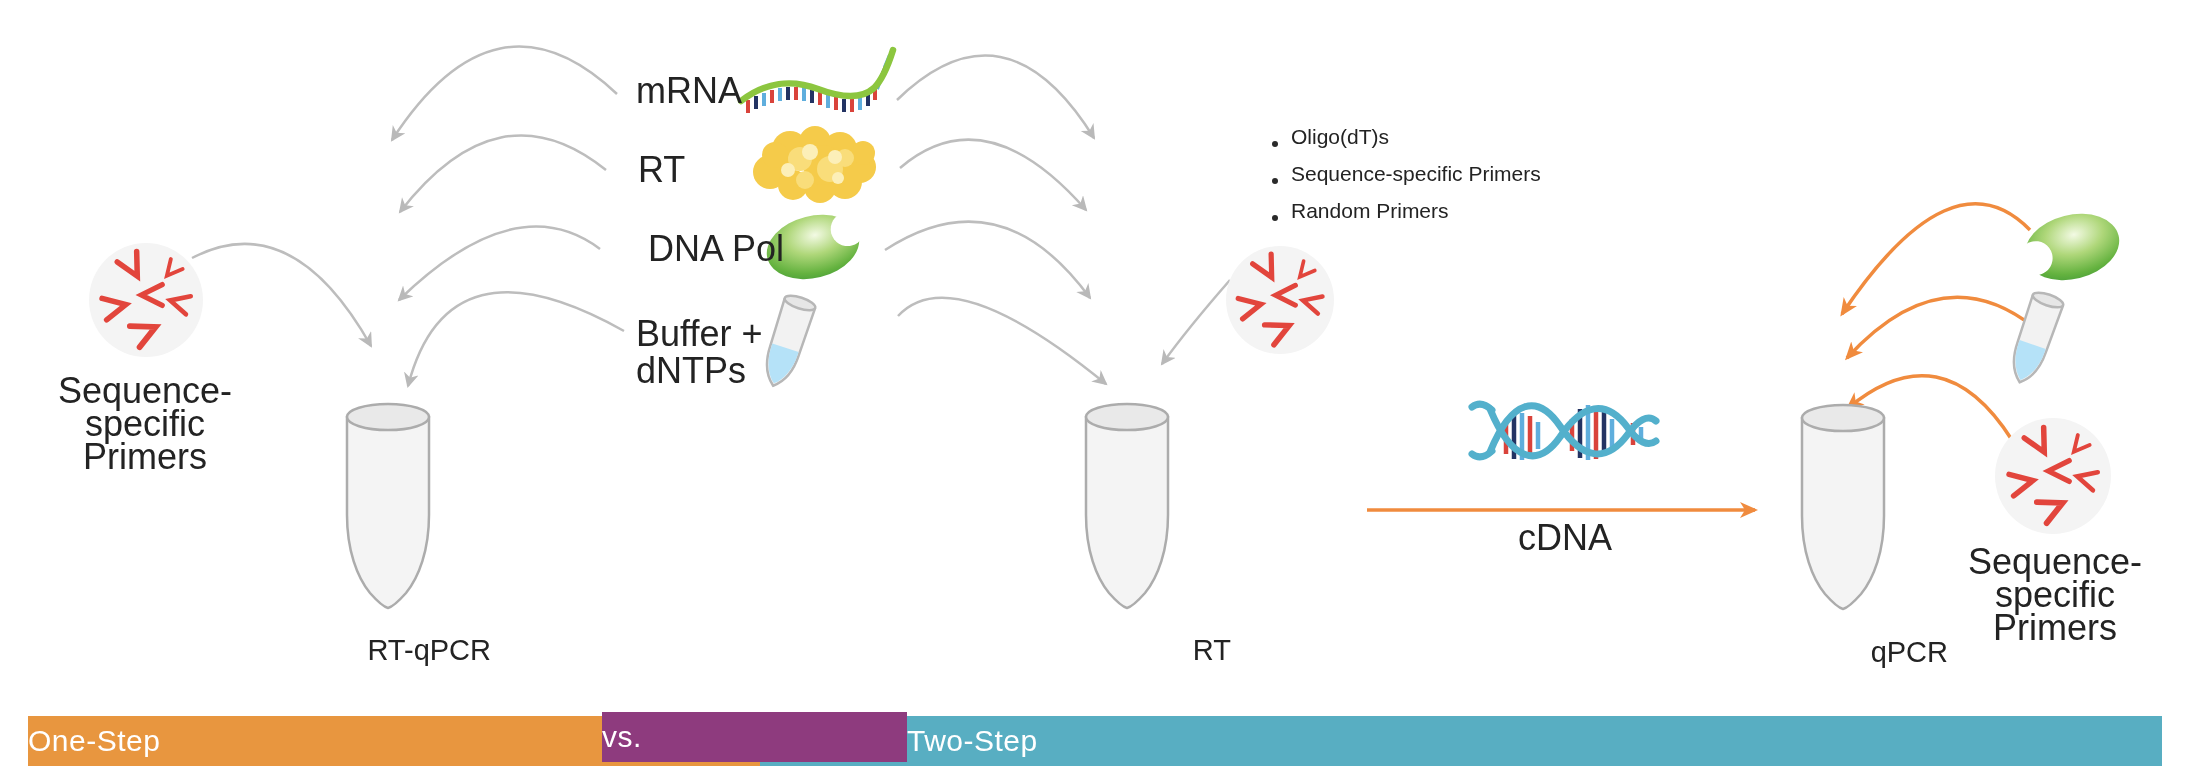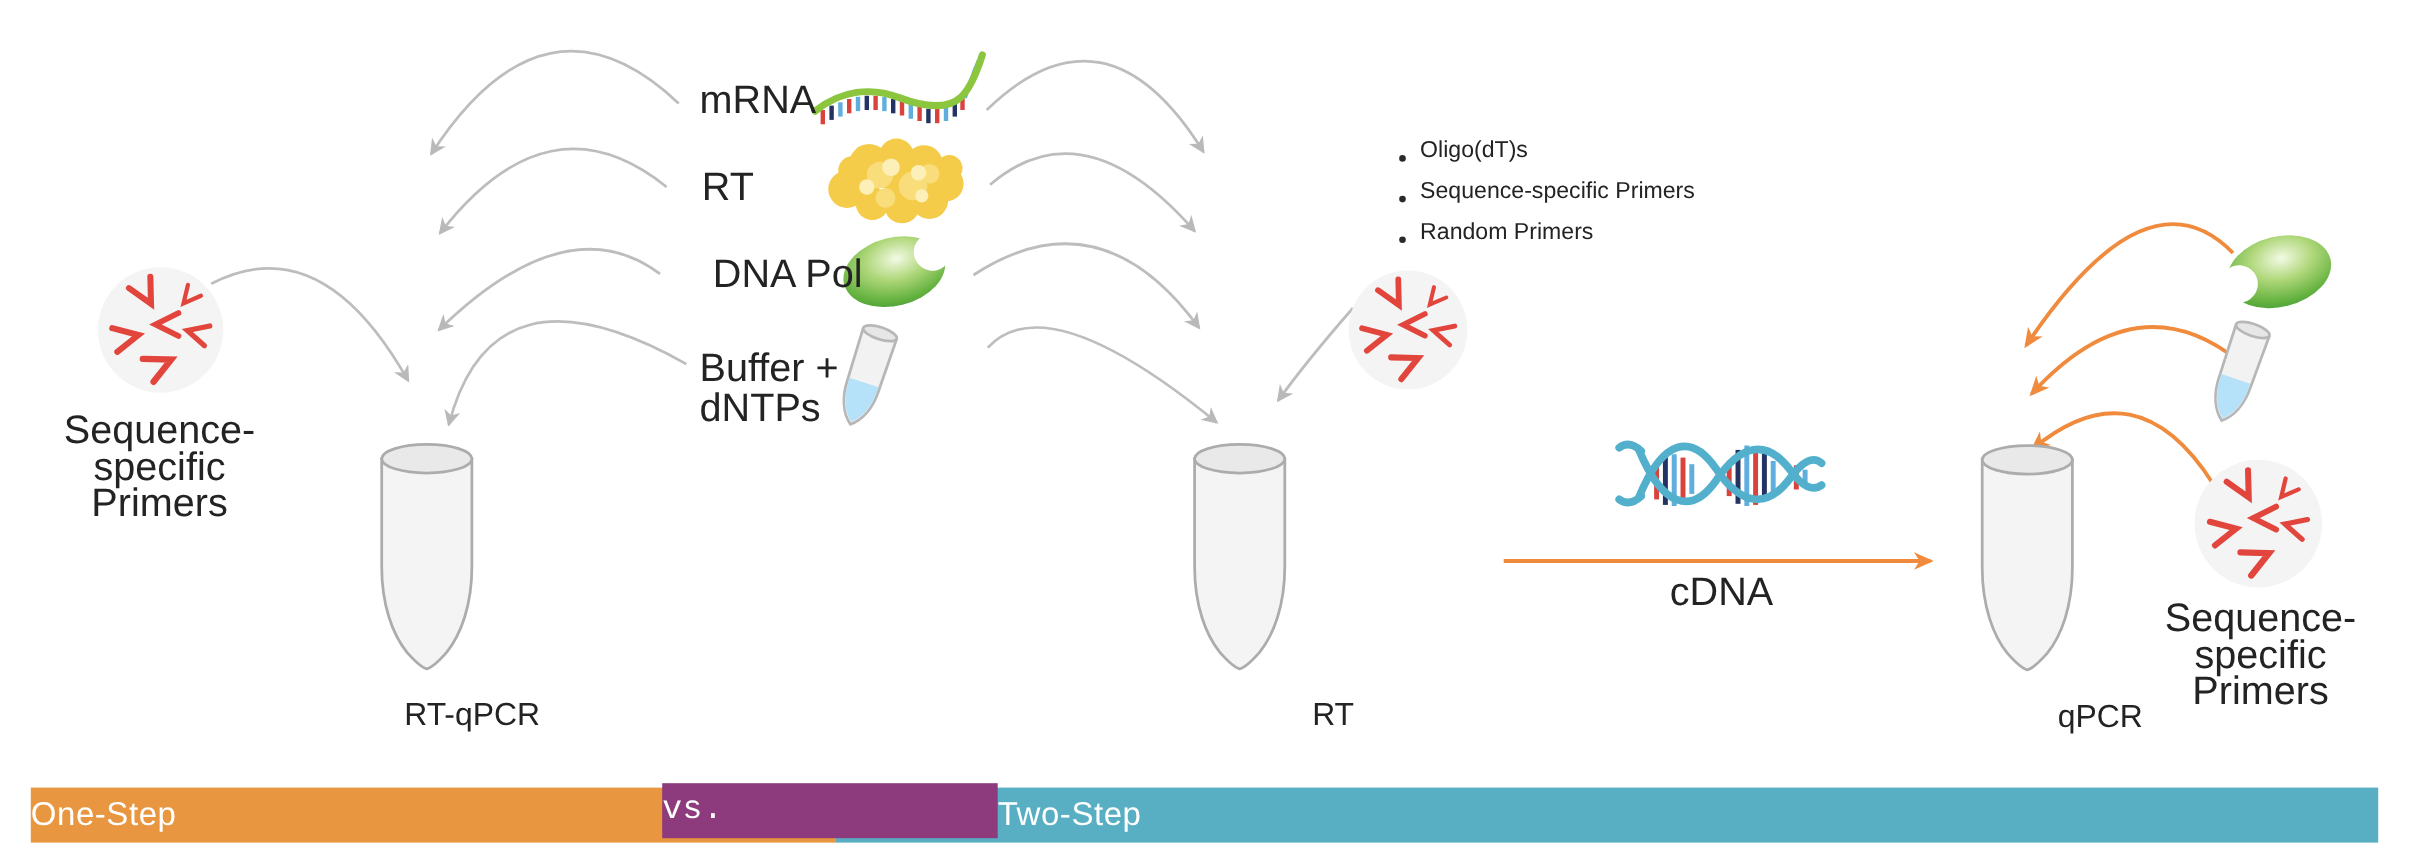--- a/index.html
+++ b/index.html
@@ -240,17 +240,17 @@
     <div>Sequence-specific</div>
     <div>Primers</div>
   </div>
 
   <div class="bar-seg" style="left: 28px; top: 716px; width: 732px; background-color: rgb(232, 150, 63);">
     <span class="bar-text">One-Step</span>
   </div>
   <div class="bar-seg" style="left: 760px; top: 716px; width: 1402px; justify-content: flex-start; background-color: rgb(88, 174, 194);">
     <span class="bar-text" style="position:absolute;left:147px;width:1006px;text-align:left;">Two-Step</span>
   </div>
-  <div class="bar-seg" style="left: 602px; top: 712px; width: 305px; background-color: rgb(142, 59, 126); font-family: Liberation Mono, monospace;">
+  <div class="bar-seg" style="left: 602px; top: 712px; width: 305px; background-color: rgb(142, 59, 126);">
     <span class="bar-text">vs.</span>
   </div>
 
 </div>
 
 </body></html>

